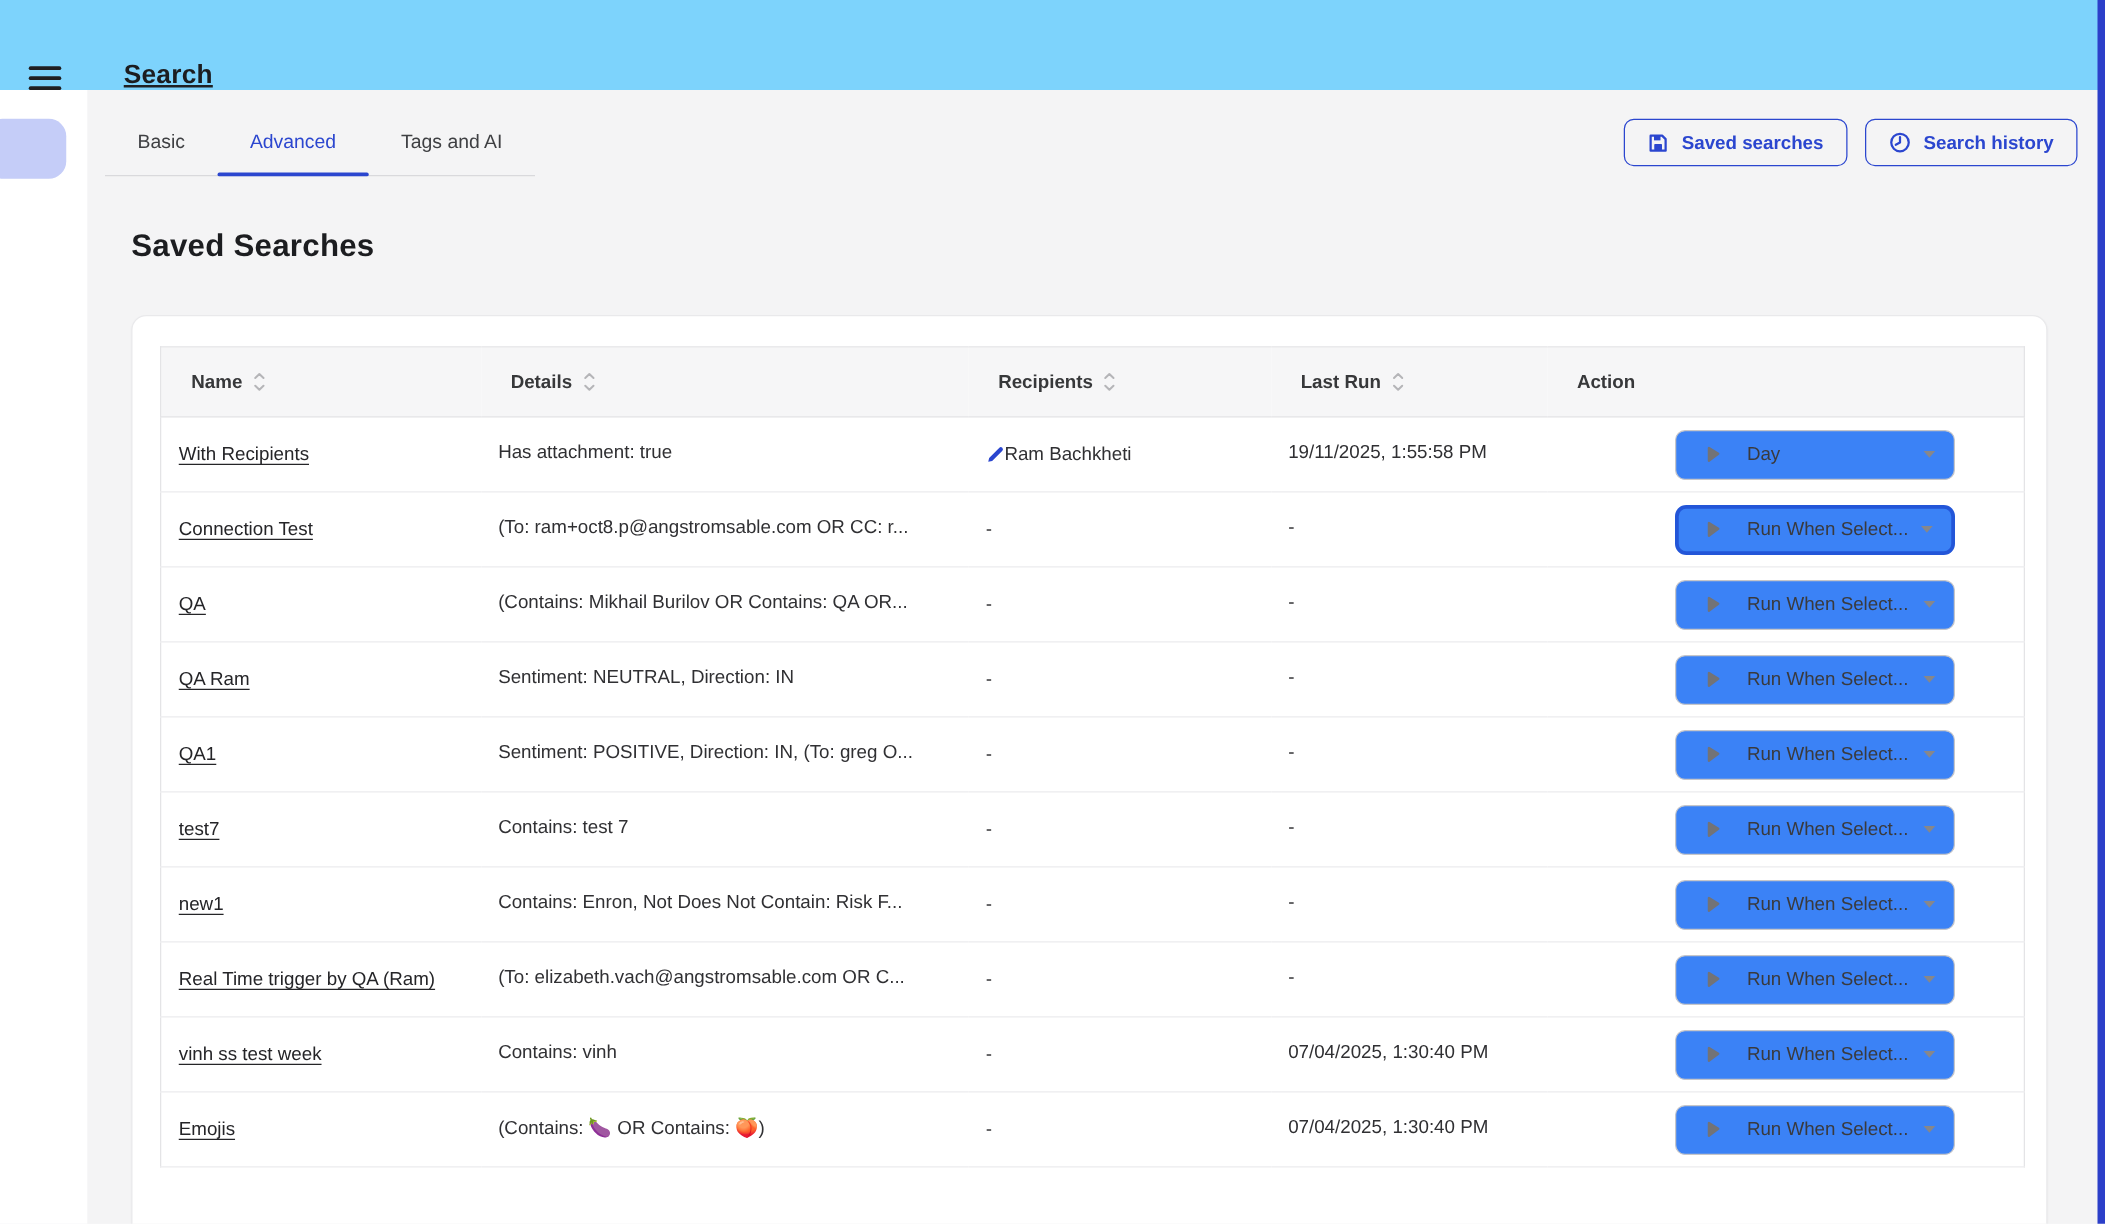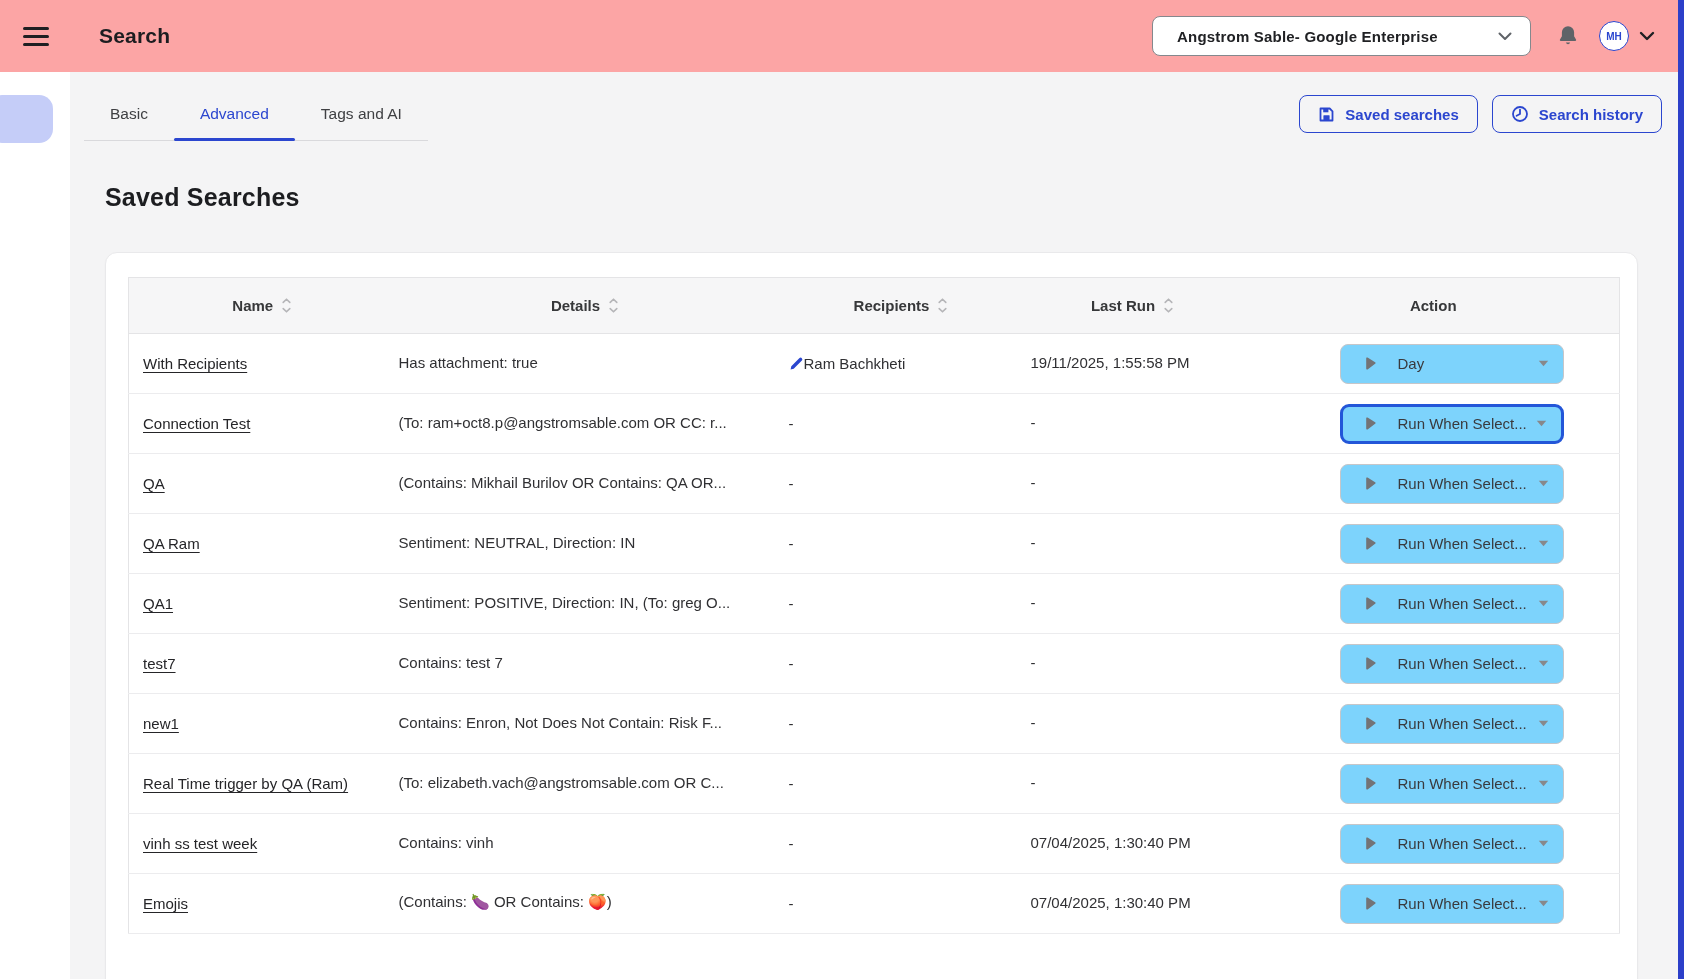--- a/index.html
+++ b/index.html
@@ -11,21 +11,21 @@
     --ink:#1f2023;
     --cell-ink:#303033;
     --muted:#5f6368;
     --border:#e4e4e6;
   }
   *{margin:0;padding:0;box-sizing:border-box;}
   html,body{width:1684px;height:979px;overflow:hidden;}
   body{font-family:"Liberation Sans","DejaVu Sans",sans-serif;background:var(--page-bg);color:var(--ink);}
 
   
-  .topbar{height:72px;background:#fca5a5;display:flex;align-items:center;position:relative;z-index:2;}
+  .topbar{height:72px;background:#7dd3fc;display:flex;align-items:flex-end;position:relative;z-index:2;text-decoration:underline;}
   .hamburger{width:26px;height:19px;margin-left:23px;display:flex;flex-direction:column;justify-content:space-between;cursor:pointer;}
   .hamburger span{display:block;height:3px;border-radius:2px;background:#1f1f22;}
   .app-title{margin-left:50px;font-size:21px;font-weight:700;letter-spacing:.2px;color:#1c1d20;}
   .top-right{margin-left:auto;display:flex;align-items:center;padding-right:29px;}
   .org-select{height:40px;min-width:379px;border:1px solid #84888d;border-radius:8px;background:#fff;
     display:flex;align-items:center;justify-content:space-between;padding:0 18px 0 24px;cursor:pointer;}
   .org-select .org-label{font-size:15px;font-weight:600;color:#202124;letter-spacing:.2px;}
   .org-select svg{margin-left:26px;}
   .bell{margin-left:24px;width:26px;height:26px;display:flex;align-items:center;justify-content:center;cursor:pointer;}
   .avatar{margin-left:18px;width:30px;height:30px;border-radius:50%;border:1.5px solid var(--accent);
@@ -49,76 +49,54 @@
     display:flex;align-items:center;gap:10px;padding:0 18px;font-size:15px;font-weight:600;color:var(--accent);cursor:pointer;white-space:nowrap;}
 
   
   .page-heading{margin:42px 0 0 35px;font-size:25px;font-weight:700;color:#1c1d20;letter-spacing:.2px;}
   .card{margin:40px 0 0 35px;width:1533px;height:740px;background:#fff;border:1px solid #e9e9eb;border-radius:12px;
     box-shadow:0 1px 2px rgba(0,0,0,.03);padding:24px 20px 0 22px;}
 
   
   table{border-collapse:collapse;width:1491px;table-layout:fixed;}
   thead th{height:56px;background:#f6f6f7;border:1px solid var(--border);border-left:none;border-right:none;
-    text-align:center;font-size:15px;font-weight:600;color:#37383a;padding-left:10px;}
+    text-align:left;font-size:15px;font-weight:600;color:#37383a;padding-left:24px;}
   thead th:first-child{border-left:1px solid var(--border);}
   thead th:last-child{border-right:1px solid var(--border);}
   .th-inner{display:inline-flex;align-items:center;gap:9px;}
   tbody td{height:60px;border-bottom:1px solid #ececee;font-size:15px;color:var(--cell-ink);padding-left:14px;vertical-align:middle;background:#fff;}
   tbody td:first-child{border-left:1px solid var(--border);}
   tbody td:last-child{border-right:1px solid var(--border);}
   .col-name{width:256px;}.col-details{width:390px;}.col-recip{width:242px;}.col-lastrun{width:221px;}.col-action{width:382px;}
   td a.row-link{color:#252528;text-decoration:underline;text-underline-offset:3px;cursor:pointer;}
   td .cell-text{white-space:nowrap;overflow:hidden;display:inline-block;max-width:100%;}
   .recip-wrap{display:flex;align-items:center;}
   .pencil{display:none;cursor:pointer;line-height:0;}
   .pencil.show{display:inline-block;}
 
-  .run-select{width:224px;height:40px;margin-left:88px;border:1px solid #c6c6c9;border-radius:8px;background:#7dd3fc;
+  .run-select{width:224px;height:40px;margin-left:88px;border:1px solid #c6c6c9;border-radius:8px;background:#3b82f6;
     display:flex;align-items:center;padding:0 14px 0 24px;position:relative;cursor:pointer;}
   .run-select .play{line-height:0;margin-right:22px;}
   .run-select .sel-label{font-size:15px;color:#3a3a3d;white-space:nowrap;overflow:hidden;flex:1;}
   .run-select .caret{line-height:0;margin-left:8px;}
   .run-select.focused{border:3px solid var(--focus);border-radius:9px;padding-left:22px;}
 
   
   .scroll-strip{position:fixed;top:0;right:0;width:6px;height:979px;background:var(--scrollbar);z-index:99;}
 </style>
 </head>
 <body>
 
 <header class="topbar">
   <div class="hamburger">
       <span></span>
       <span></span>
       <span></span>
     </div>
   <div class="app-title">Search</div>
-  <div class="top-right">
-    <div class="org-select">
-      <span class="org-label">Angstrom Sable- Google Enterprise</span>
-      <svg width="14" height="9" viewBox="0 0 14 9">
-          <polyline points="1.5,1.5 7,7 12.5,1.5" fill="none" stroke="#5f6368" stroke-width="2" stroke-linecap="round" stroke-linejoin="round"></polyline>
-        </svg>
-    </div>
-    <div class="bell">
-      <svg width="22" height="24" viewBox="0 0 22 24">
-          <path d="M11 2.2a6.1 6.1 0 0 0-6.1 6.1v3.9L3 15.6a.9.9 0 0 0 .8 1.4h14.4a.9.9 0 0 0 .8-1.4l-1.9-3.4V8.3A6.1 6.1 0 0 0 11 2.2z" fill="#5f6368"></path>
-          <path d="M8.9 18.6a2.2 2.2 0 0 0 4.2 0z" fill="#5f6368"></path>
-        </svg>
-    </div>
-    <div class="avatar">
-        <span>MH</span>
-      </div>
-    <div class="user-caret">
-      <svg width="16" height="10" viewBox="0 0 16 10">
-          <polyline points="2,2 8,8 14,2" fill="none" stroke="#1f2023" stroke-width="2.4" stroke-linecap="round" stroke-linejoin="round"></polyline>
-        </svg>
-    </div>
-  </div>
 </header>
 
 <div class="shell">
   <nav class="sidebar">
     <div class="sidebar-hl"></div>
   </nav>
 
   <main class="main">
     <div class="tabs-row">
       <div class="tabs" id="tabs">

